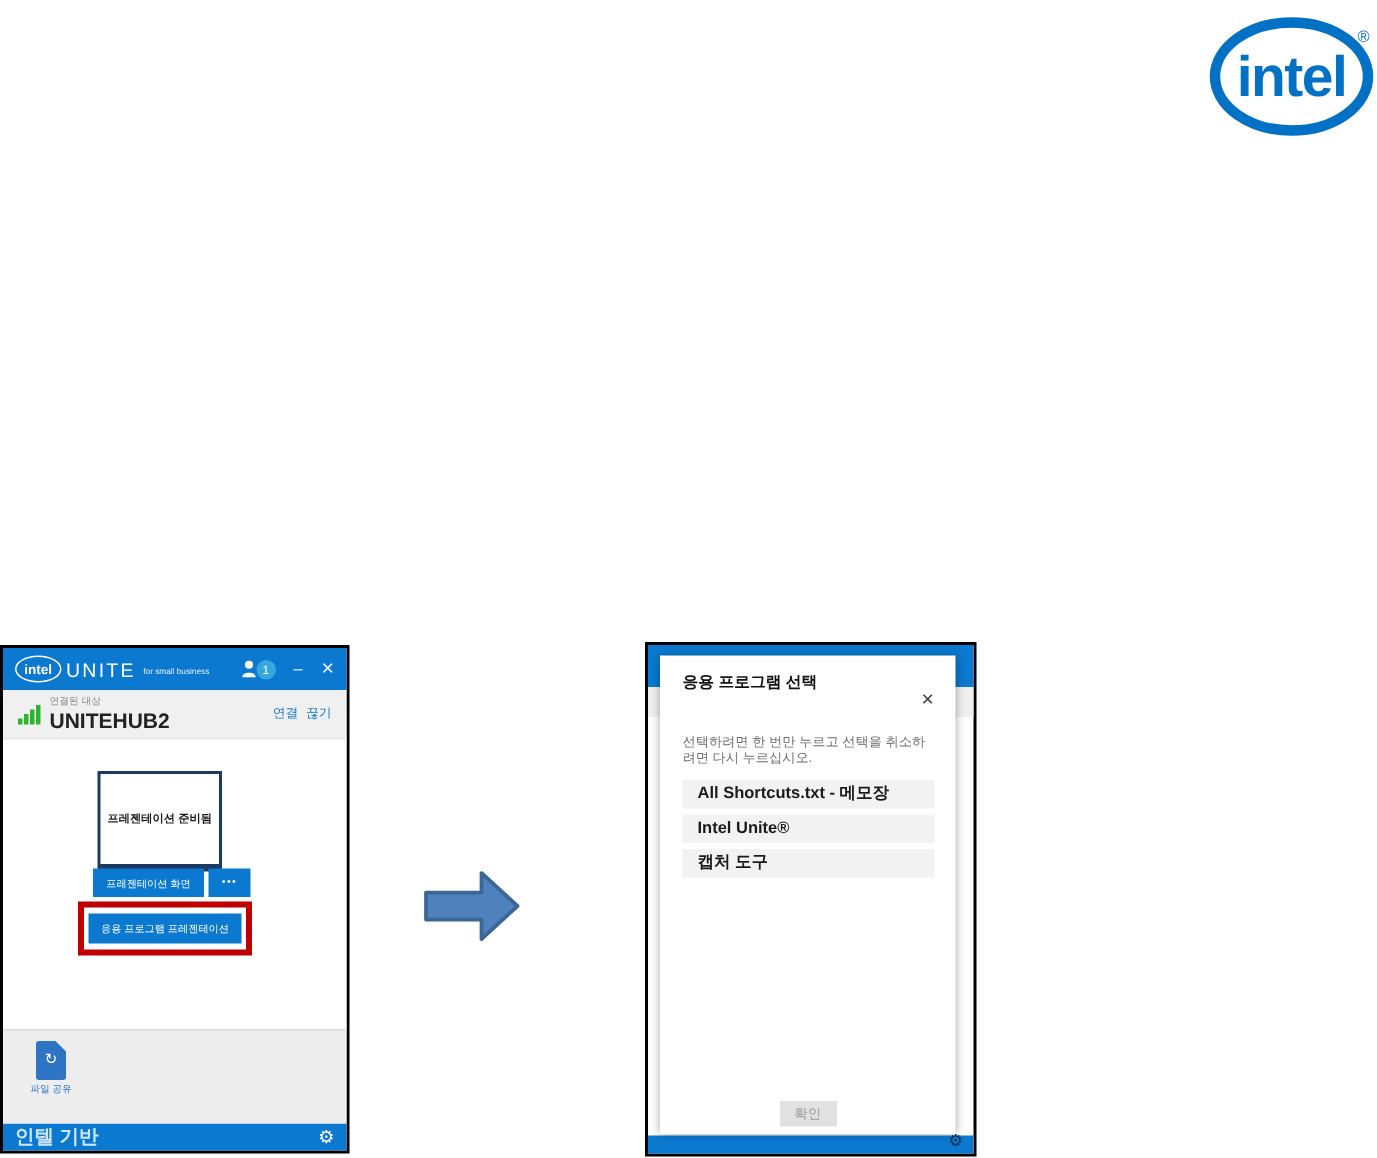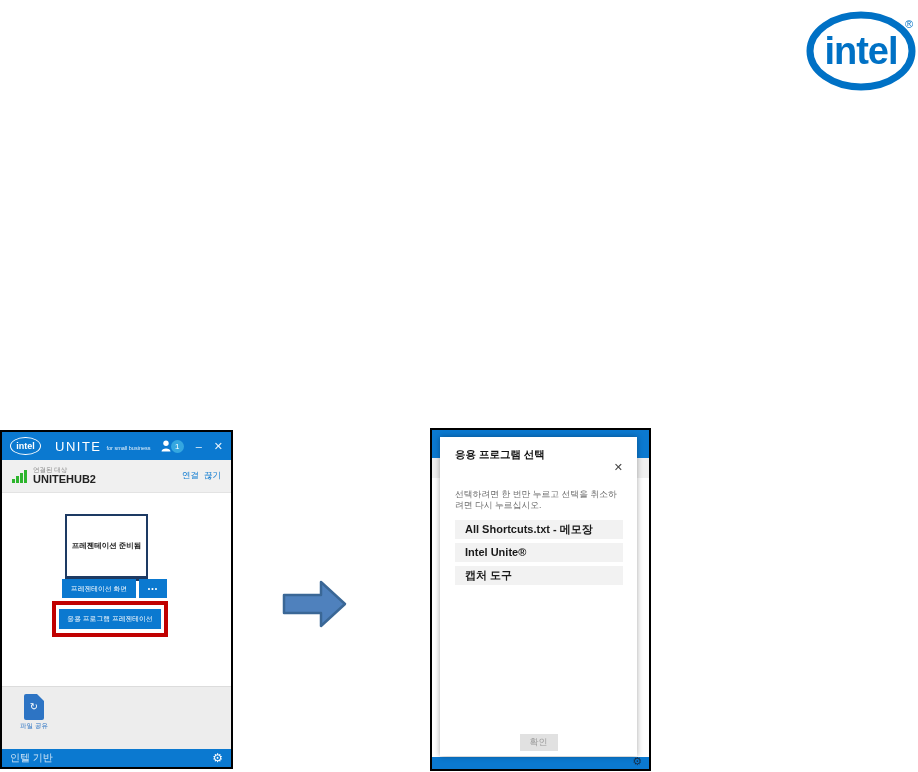--- a/index.html
+++ b/index.html
@@ -11,35 +11,35 @@
   .intel-logo { position:absolute; left:806px; top:4px; }
 
   
   .appwin { position:absolute; border:2px solid #000; background:#fff; }
   .win-left { left:0; top:430px; width:233px; height:339px; display:flex; flex-direction:column; }
   .win-right { left:430px; top:428px; width:221px; height:343px; }
 
   
   .titlebar { height:28px; background:#0b79d0; display:flex; align-items:center; padding:0 8px; color:#fff; flex:0 0 auto; }
   .oval-logo { display:inline-flex; align-items:center; justify-content:center; width:31px; height:18px; border:1.5px solid #fff; border-radius:50%; font-size:9px; font-weight:700; color:#fff; letter-spacing:0; }
-  .app-name { font-size:13px; font-weight:400; letter-spacing:1.5px; margin-left:14px; }
+  .app-name { font-size:13px; font-weight:400; letter-spacing:1.5px; margin-left:3px; }
   .tagline { font-size:5.5px; opacity:.9; margin-left:5px; margin-top:3px; }
   .tb-right { margin-left:auto; display:flex; align-items:center; gap:12px; }
   .participants { position:relative; display:flex; align-items:center; cursor:pointer; }
   .badge { width:13px; height:13px; border-radius:50%; background:#35a7e0; color:#fff; font-size:8px; display:flex; align-items:center; justify-content:center; margin-left:-3px; }
   .tb-btn { font-size:11px; color:#eaf4fc; line-height:1; cursor:pointer; }
 
   
   .connbar { height:33px; background:#f0f0f0; display:flex; align-items:center; padding:0 10px; flex:0 0 auto; border-bottom:1px solid #e3e3e3; }
   .sigbars { display:flex; align-items:flex-end; gap:1px; height:13px; margin-right:6px; }
   .sigbars span { width:3px; background:#2db52d; display:block; }
   .sb1{height:4px;} .sb2{height:7px;} .sb3{height:10px;} .sb4{height:13px;}
   .conn-text { display:flex; flex-direction:column; line-height:1.15; }
   .conn-status { font-size:6.5px; color:#8a8a8a; }
-  .conn-hub { font-size:11px; font-weight:700; color:#222; }
+  .conn-hub { font-size:14px; font-weight:700; color:#222; }
   .disconnect { margin-left:auto; font-size:8.5px; color:#0b79d0; cursor:pointer;font-family:Liberation Mono, monospace; }
 
   
   .stage { position:relative; flex:1 1 auto; background:#fff; }
   .monitor { position:absolute; left:63px; top:21px; width:83px; height:67px; border:2px solid #1d3a63; border-bottom:5px solid #1d3a63; background:#fff; display:flex; align-items:center; justify-content:center; }
   .monitor-text { font-size:7.5px; font-weight:700; color:#1a1a1a; }
   .btn-row { position:absolute; left:60px; top:86px; display:flex; gap:3px; }
   .blue-btn { background:#0b79d0; color:#fff; border:none; font-size:6.8px; font-family:inherit; cursor:pointer; }
   .present-btn { width:74px; height:19px; }
   .more-btn { width:28px; height:19px; font-size:7px; letter-spacing:1px; }
@@ -49,21 +49,21 @@
   
   .sharebar { height:63px; background:#ededed; position:relative; flex:0 0 auto; border-top:1px solid #dcdcdc; }
   .file-tile { position:absolute; left:12px; top:7px; width:40px; text-align:center; cursor:pointer; }
   .file-icon { position:relative; width:20px; height:26px; background:#2d74c4; border-radius:2px; margin:0 auto; display:flex; align-items:center; justify-content:center; }
   .file-icon::before { content:""; position:absolute; top:0; right:0; border-style:solid; border-width:0 7px 7px 0; border-color:#ededed #ededed transparent transparent; }
   .file-arrow { color:#fff; font-size:10px; line-height:1; }
   .file-label { display:block; margin-top:2px; font-size:6.5px; color:#2d74c4; }
 
   
   .footbar { height:18px; background:#0b79d0; display:flex; align-items:center; padding:0 8px; flex:0 0 auto; }
-  .powered { font-size:10px; color:rgba(255,255,255,.8); }
+  .powered { font-size:13px; color:rgba(255,255,255,.8);font-weight:bold; }
   .gear { margin-left:auto; color:#fff; font-size:12px; line-height:1; cursor:pointer; }
 
   
   .flow-arrow { position:absolute; left:282px; top:578px; }
 
   
   .win-right .under-title { position:absolute; left:0; top:0; right:0; height:28px; background:#0b79d0; }
   .win-right .under-conn { position:absolute; left:0; top:28px; right:0; height:20px; background:#f0f0f0; }
   .win-right .under-foot { position:absolute; left:0; bottom:0; right:0; height:12px; background:#0b79d0; }
   .under-gear { position:absolute; right:7px; bottom:2px; color:#14304e; font-size:11px; line-height:1; }

